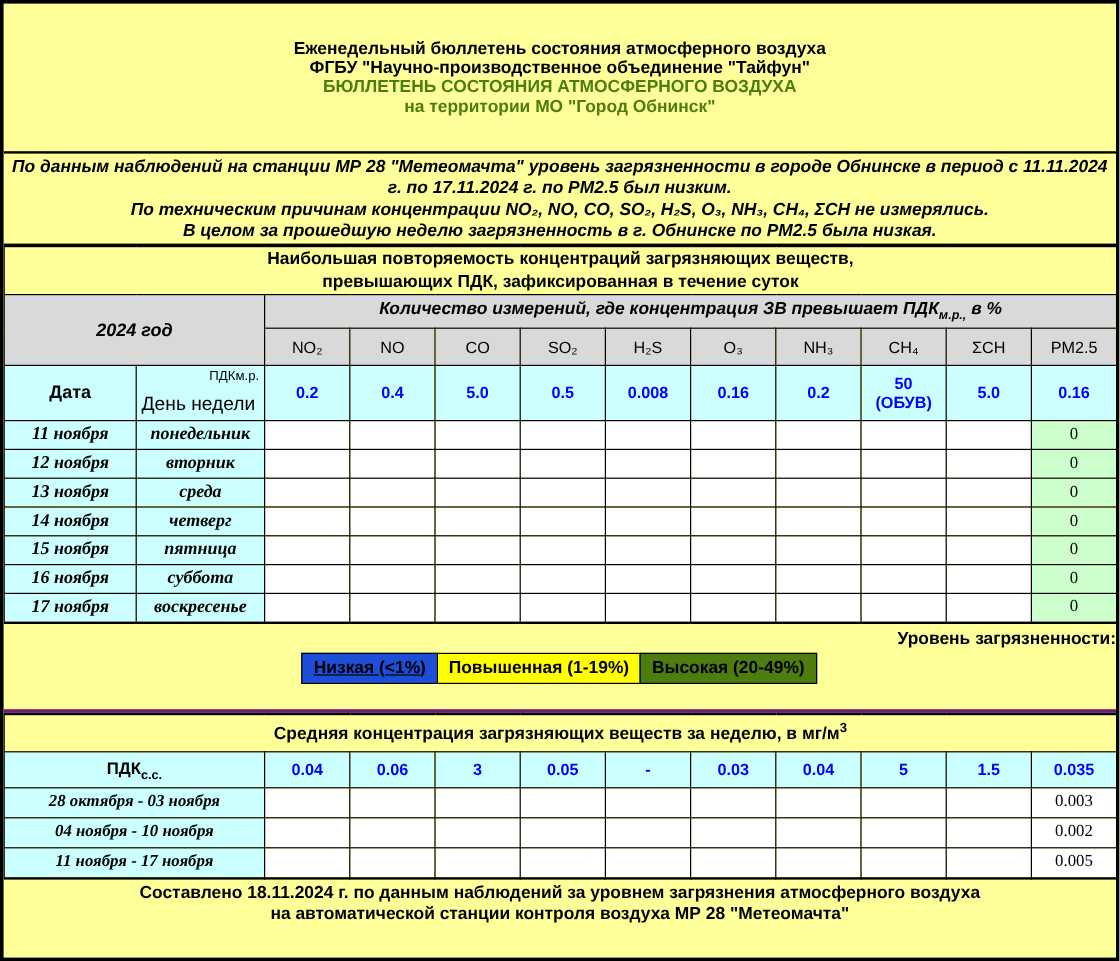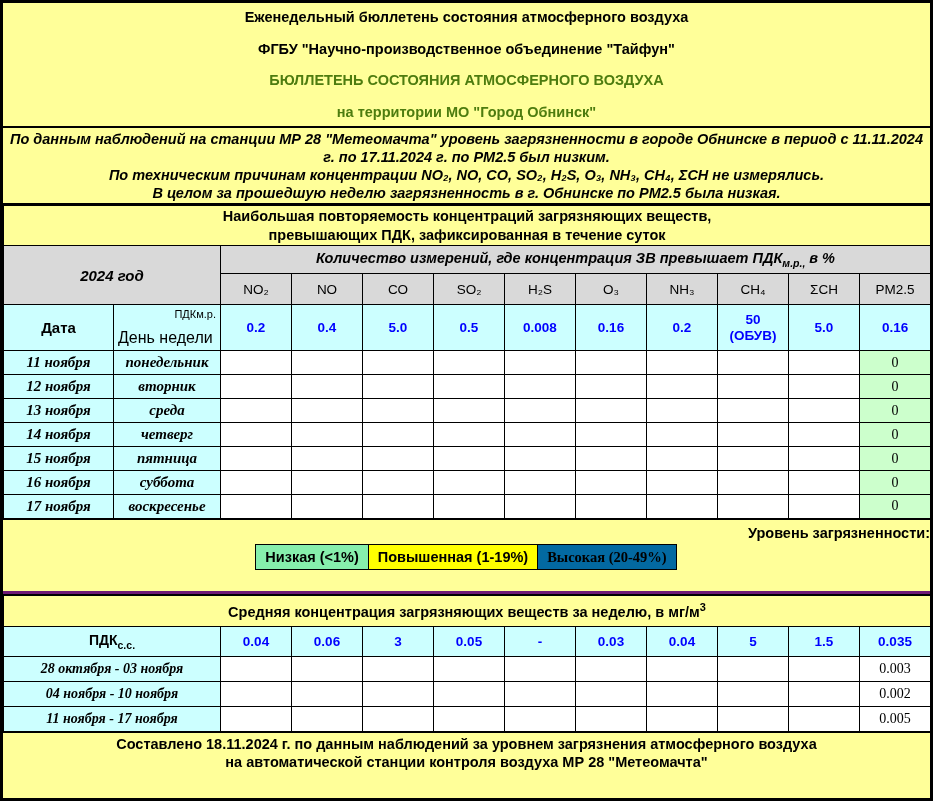--- a/index.html
+++ b/index.html
@@ -5,21 +5,21 @@
   html,body{margin:0;padding:0;background:#fff;}
   .page{
     width:933px;height:801px;box-sizing:border-box;
     border:3px solid #000;background:#FFFF99;
     font-family:"Liberation Sans","DejaVu Sans",sans-serif;
     color:#000;overflow:hidden;
   }
   
   .sec-header{
     height:125px;border-bottom:2px solid #000;box-sizing:border-box;
-    display:flex;flex-direction:column;justify-content:space-between;
+    display:flex;flex-direction:column;justify-content:center;
     text-align:center;font-weight:bold;font-size:14.5px;padding:6px 0;
   }
   .hl-blue{color:#4d7c0f;}
   
   .sec-summary{
     height:77px;border-bottom:2px solid #000;box-sizing:border-box;
     display:flex;flex-direction:column;justify-content:center;
     text-align:center;font-weight:bold;font-style:italic;
     font-size:14.5px;line-height:18px;padding:0 6px;
   }
@@ -248,23 +248,23 @@
           <td class="wcell"></td>
           <td class="wcell"></td>
       <td class="green pm-c">0</td>
     </tr>
   </tbody>
     </table>
 
   <div class="sec-legend">
     <div class="lg-title">Уровень загрязненности:</div>
     <div class="lg-row">
-      <div class="lg-box" style="background-color: #86efac;">Низкая (&lt;1%)</div>
+      <div class="lg-box" style="background-color: #1d4ed8; text-decoration: underline;">Низкая (&lt;1%)</div>
       <div class="lg-box" style="background-color: rgb(255, 255, 0);">Повышенная (1-19%)</div>
-      <div class="lg-box" style="background-color: #0369a1; font-family: Liberation Serif, serif;">Высокая (20-49%)</div>
+      <div class="lg-box" style="background-color: #4d7c0f;">Высокая (20-49%)</div>
     </div>
   </div>
 
   <table class="tbl t2">
     <colgroup>
       <col style="width:217px">
       <col style="width:71px">
         <col style="width:71px">
         <col style="width:71px">
         <col style="width:71px">

